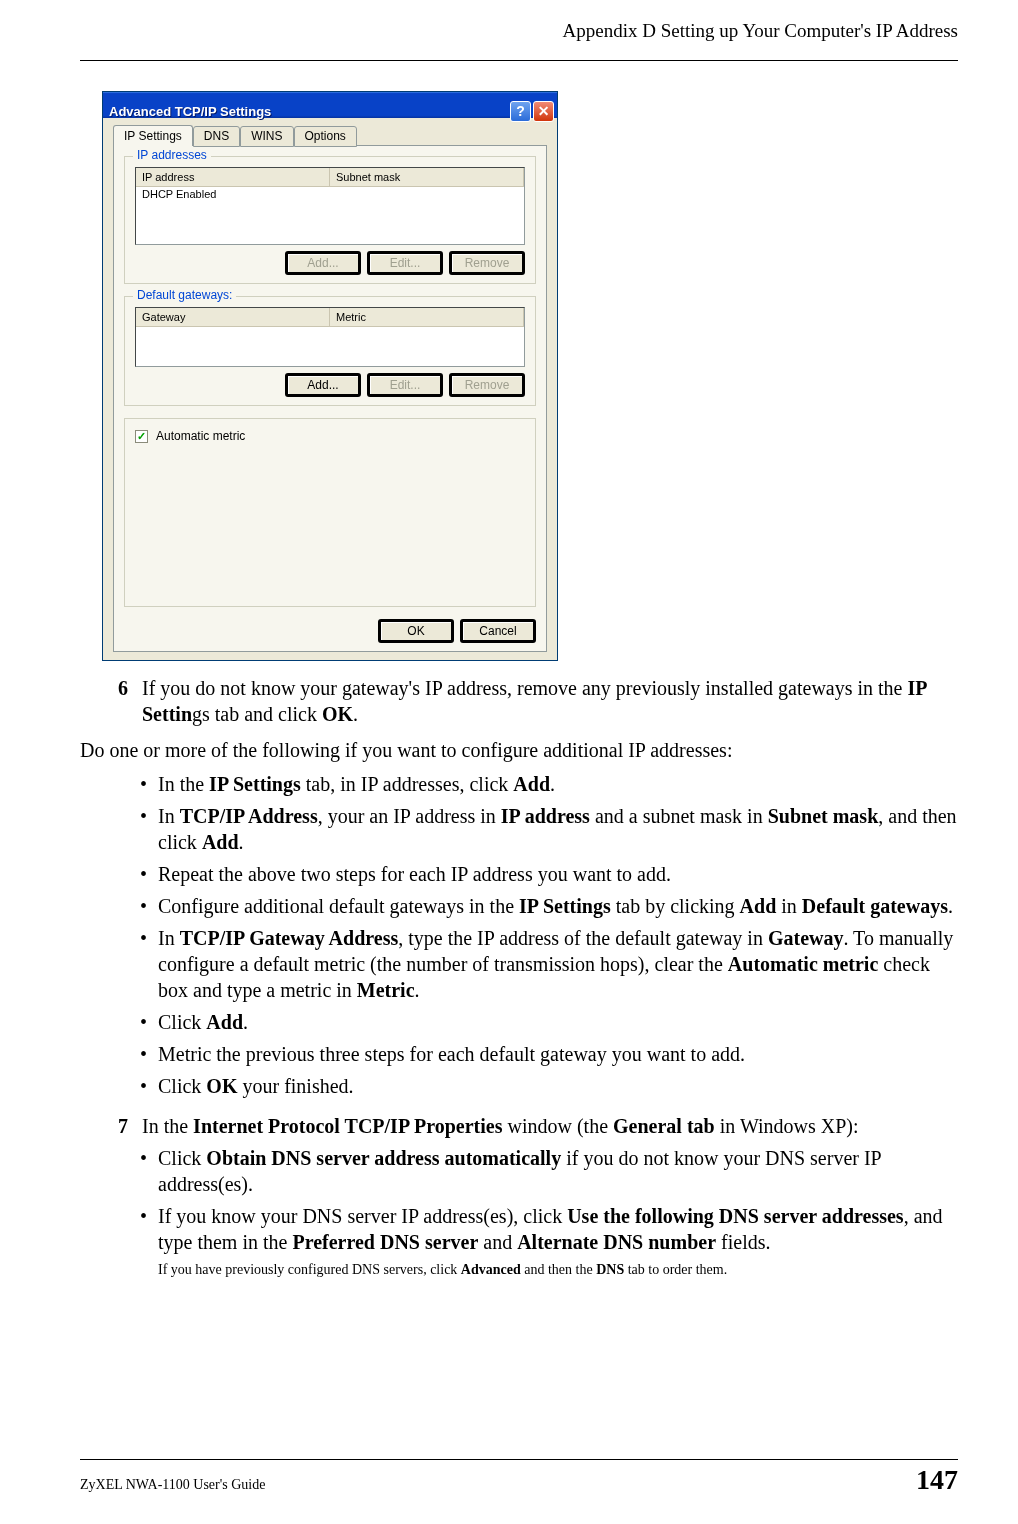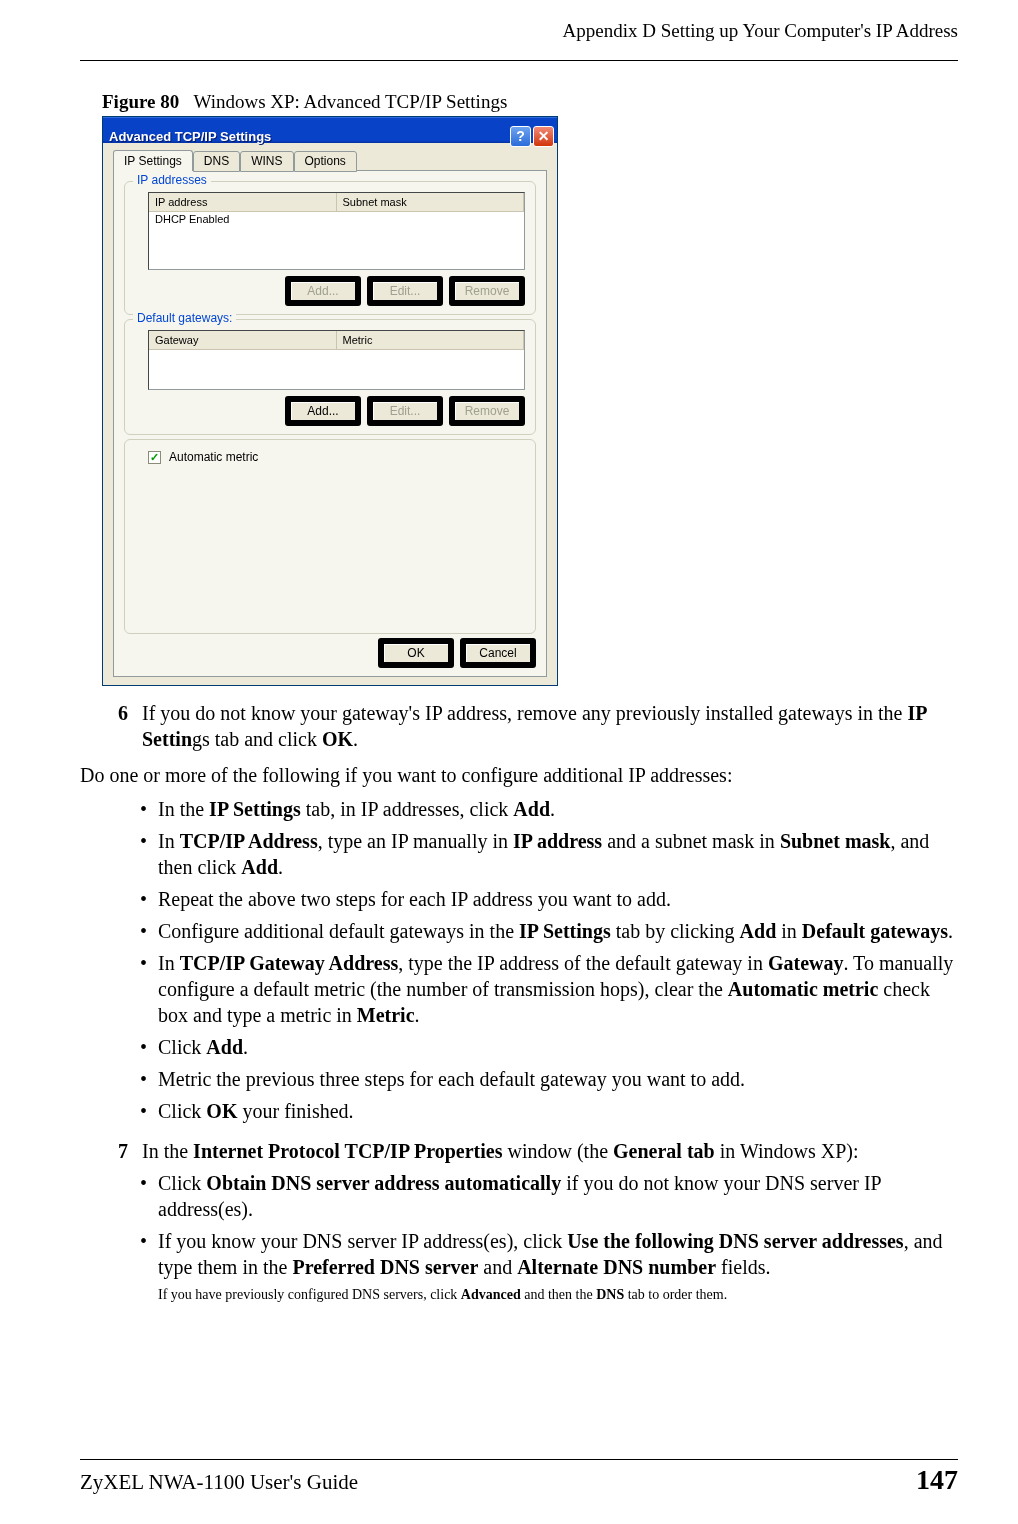--- a/index.html
+++ b/index.html
@@ -92,23 +92,23 @@
   .panel-body {
     flex:1;
     border: 1px solid #919b9c;
     background: #f7f6ee;
     padding: 10px 10px 8px 10px;
     display: flex;
     flex-direction: column;
   }
   .groupbox {
     border: 1px solid #d0d0bf;
-    border-radius: 6px;
-    padding: 10px 10px 8px 23px;
-    margin-bottom: 4px;
+    border-radius: 0;
+    padding: 10px 10px 8px 10px;
+    margin-bottom: 12px;
     position: relative;
   }
   .groupbox-title {
     position: absolute;
     top: -9px; left: 8px;
     background: #f7f6ee;
     padding: 0 4px;
     color: #0046d5;
     font-size: 12px;
   }
@@ -133,21 +133,21 @@
     padding: 1px 6px;
     font-size: 11px;
   }
   .btn-row {
     display: flex;
     justify-content: flex-end;
     gap: 6px;
     margin-top: 6px;
   }
   .xp-btn {
-    border: 6px solid #000000;
+    border: 3px solid #000000;
     background: #ece9d8;
     padding: 2px 0;
     width: 76px;
     text-align: center;
     border-radius: 3px;
     font-size: 12px;
     box-shadow: inset 1px 1px 0 #fff;
   }
   .xp-btn.disabled { color: #a0a090; }
   .metric-row {
@@ -210,33 +210,30 @@
     margin-top: 0;
   }
   .footer {
     position: absolute;
     bottom: 28px;
     left: 80px;
     right: 60px;
   }
   .footer-line { border-top: 1.5px solid #000; margin-bottom: 4px; }
   .footer-row { display:flex; justify-content:space-between; align-items:baseline; }
-  .footer-left { font-size: 21px; }
+  .footer-left { font-size: 14px; }
   .footer-right { font-size: 28px; font-weight: bold; }
 </style>
 </head>
 <body>
 
 <div class="page">
   <div class="header-title">Appendix D Setting up Your Computer's IP Address</div>
   <div class="header-line"></div>
 
-  <div class="figure-caption">
-    <b>Figure 80</b>&nbsp;&nbsp;&nbsp;<span>Windows XP: Advanced TCP/IP Settings</span>
-  </div>
 
   <div class="xp-dialog">
     <div class="title-bar">
       <span class="title-bar-text">Advanced TCP/IP Settings</span>
       <div class="title-bar-btns">
         <div class="title-btn help-btn">?</div>
         <div class="title-btn close-btn">✕</div>
       </div>
     </div>
     <div class="dialog-body">
@@ -302,21 +299,21 @@
 
   <div class="para">Do one or more of the following if you want to configure additional IP addresses:</div>
 
   <div class="bullet-list">
     <div class="bullet-item">
         <div class="dot">•</div>
         <div class="btxt"><span>In the </span><b>IP Settings</b><span> tab, in IP addresses, click </span><b>Add</b><span>.</span></div>
       </div>
     <div class="bullet-item">
         <div class="dot">•</div>
-        <div class="btxt"><span>In </span><b>TCP/IP Address</b><span>, type an IP manually in </span><b>IP address</b><span> and a subnet mask in </span><b>Subnet mask</b><span>, and then click </span><b>Add</b><span>.</span></div>
+        <div class="btxt"><span>In </span><b>TCP/IP Address</b><span>, your an IP address in </span><b>IP address</b><span> and a subnet mask in </span><b>Subnet mask</b><span>, and then click </span><b>Add</b><span>.</span></div>
       </div>
     <div class="bullet-item">
         <div class="dot">•</div>
         <div class="btxt">Repeat the above two steps for each IP address you want to add.</div>
       </div>
     <div class="bullet-item">
         <div class="dot">•</div>
         <div class="btxt"><span>Configure additional default gateways in the </span><b>IP Settings</b><span> tab by clicking </span><b>Add</b><span> in </span><b>Default gateways</b><span>.</span></div>
       </div>
     <div class="bullet-item">

